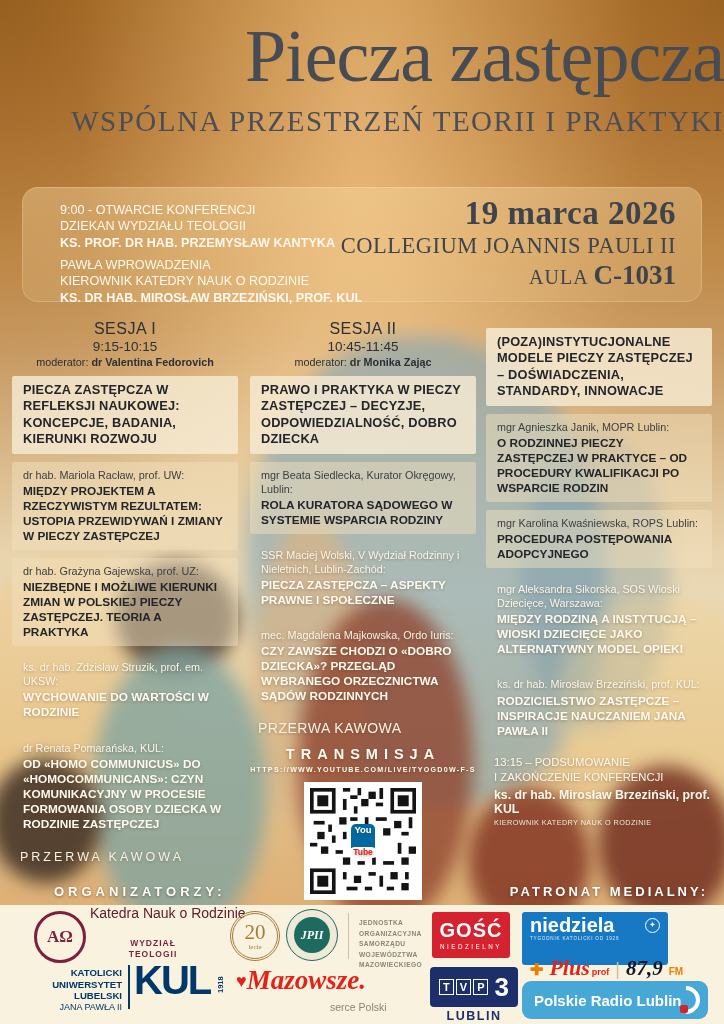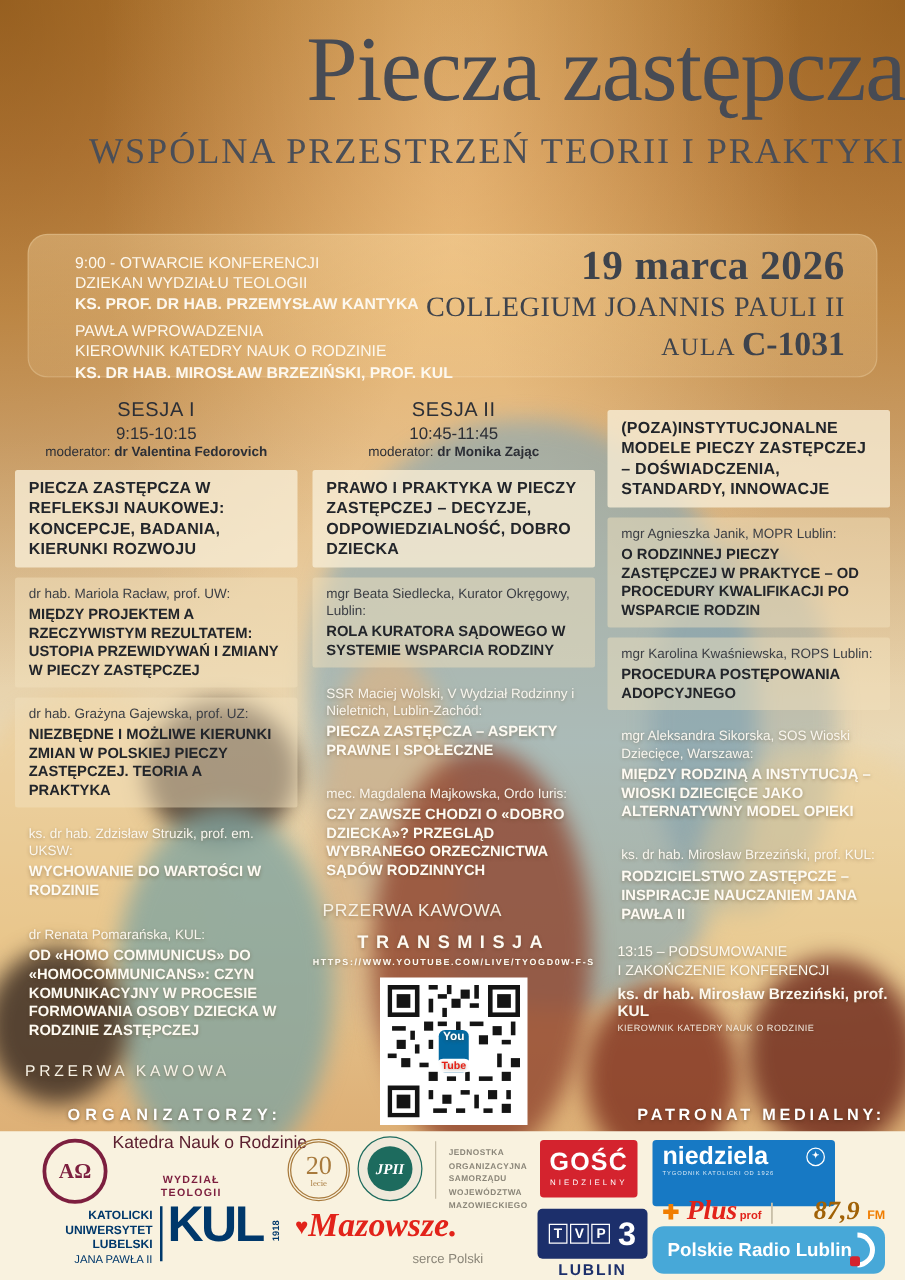--- a/index.html
+++ b/index.html
@@ -107,21 +107,21 @@
   .gosc .g2{font-size:6.3px;letter-spacing:2.5px;margin-top:3px;}
   .ndz{left:522px;top:7px;width:146px;height:53px;background:#1779c4;border-radius:3px;color:#fff;padding:2px 8px 0;box-sizing:border-box;}
   .ndz .n1{font-weight:bold;font-size:20px;line-height:1.1;display:flex;align-items:center;justify-content:space-between;}
   .ndz .ic{width:13px;height:13px;border:1.5px solid #fff;border-radius:50%;font-size:7px;display:flex;align-items:center;justify-content:center;}
   .ndz .n2{font-size:4.6px;letter-spacing:.8px;opacity:.85;}
   .plus{left:530px;top:50px;display:flex;align-items:baseline;gap:6px;}
   .plus .cross{color:#f07d00;font-size:16px;font-weight:bold;}
   .plus .p1{color:#e2231a;font-family:"Liberation Serif",serif;font-style:italic;font-weight:bold;font-size:22px;}
   .plus .p2{color:#e2231a;font-size:9px;font-weight:bold;margin-left:-4px;}
   .plus .bar{color:#c9bfa8;font-size:18px;}
-  .plus .fq{color:#a16207;font-family:"Liberation Serif",serif;font-style:italic;font-weight:bold;font-size:21px;margin-left:25px;}
+  .plus .fq{color:#0f172a;font-family:"Liberation Serif",serif;font-style:italic;font-weight:bold;font-size:21px;}
   .plus .fm{color:#f07d00;font-size:10px;font-weight:bold;}
   .tvp{left:430px;top:62px;width:88px;height:40px;background:#1c2f6b;border-radius:4px;color:#fff;
     display:flex;align-items:center;justify-content:center;gap:1px;}
   .tvp .bx{border:1.5px solid #fff;font-size:11px;font-weight:bold;padding:1px 3px;margin-right:1px;}
   .tvp .three{font-size:26px;font-weight:bold;margin-left:4px;}
   .tvp-city{left:430px;top:104px;width:88px;text-align:center;color:#1c2f6b;font-weight:bold;font-size:12.5px;letter-spacing:1.5px;}
   .prl{left:522px;top:76px;width:186px;height:38px;background:#47a8d8;border-radius:9px;color:#fff;
     display:flex;align-items:center;padding-left:12px;box-sizing:border-box;font-weight:bold;font-size:15px;}
   .prl .mk{position:absolute;right:8px;width:20px;height:20px;border:4px solid #fff;border-radius:50%;
     border-left-color:transparent;border-bottom-color:transparent;transform:rotate(45deg);}

